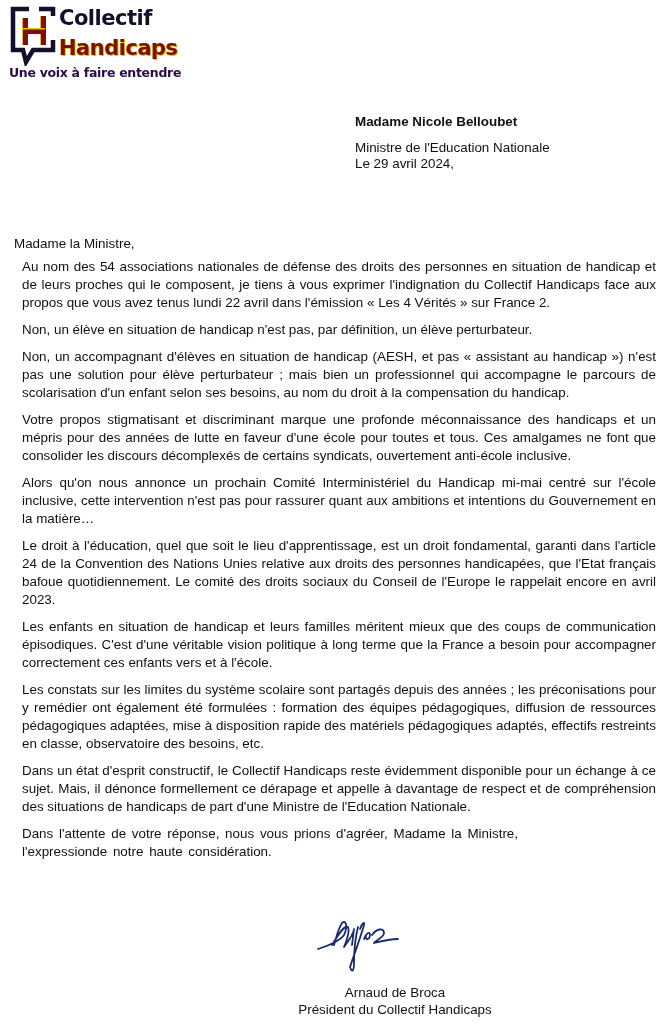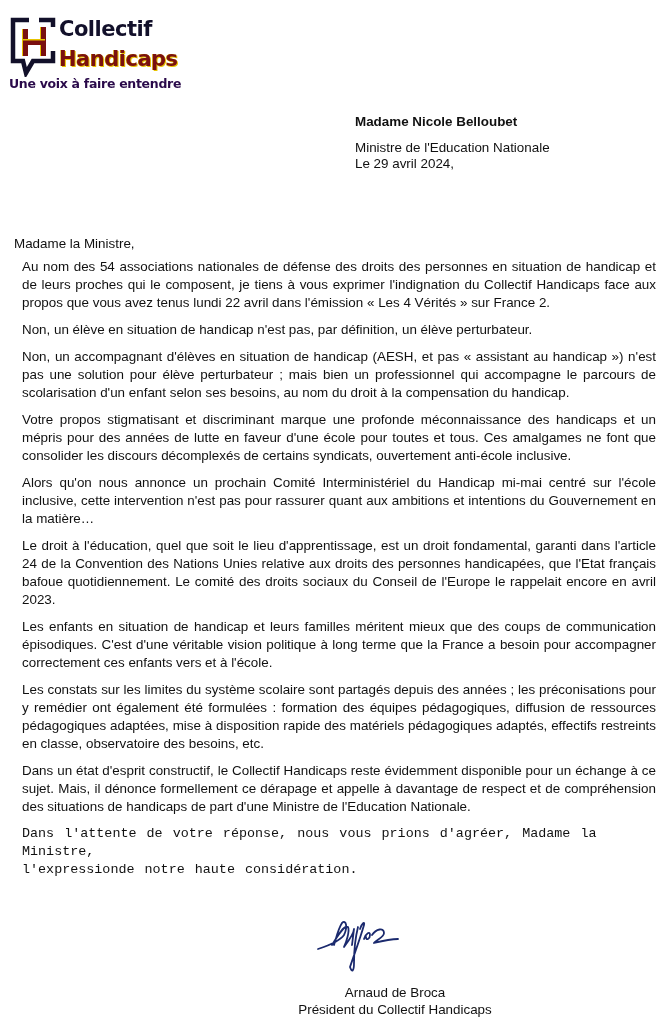--- a/index.html
+++ b/index.html
@@ -1,20 +1,20 @@
 <!DOCTYPE html>
 <html><head>
   <meta charset="utf-8">
   <style>
     html, body { margin: 0; padding: 0; background: #ffffff; }
     body {
       width: 670px; height: 1024px; position: relative; overflow: hidden;
       font-family: "Liberation Sans", sans-serif; color: #111111;
     }
-    .logo { position: absolute; left: 9px; top: 6px; width: 200px; height: 80px; margin-top: 11px; }
+    .logo { position: absolute; left: 9px; top: 6px; width: 200px; height: 80px; }
     .logo-mark { position: absolute; left: 0; top: 0; width: 52px; height: 60px; }
     .logo-word {
       position: absolute; left: 50px; font-family: "DejaVu Sans", sans-serif;
       font-weight: bold; letter-spacing: -0.5px; line-height: 1;
     }
     .logo-word.l1 { top: 2px; font-size: 21px; color: #12102a; }
     .logo-word.l2 {
       top: 32px; font-size: 21px; color: #7a1010;
       text-shadow: 1px 1px 0 #e8c400, -0.5px 0 0 #e8c400;
     }
@@ -76,21 +76,21 @@
 <div class="body">
   <p>Au nom des 54 associations nationales de défense des droits des personnes en situation de handicap et de leurs proches qui le composent, je tiens à vous exprimer l'indignation du Collectif Handicaps face aux propos que vous avez tenus lundi 22 avril dans l'émission « Les 4 Vérités » sur France 2.</p>
   <p>Non, un élève en situation de handicap n'est pas, par définition, un élève perturbateur.</p>
   <p>Non, un accompagnant d'élèves en situation de handicap (AESH, et pas « assistant au handicap ») n'est pas une solution pour élève perturbateur ; mais bien un professionnel qui accompagne le parcours de scolarisation d'un enfant selon ses besoins, au nom du droit à la compensation du handicap.</p>
   <p>Votre propos stigmatisant et discriminant marque une profonde méconnaissance des handicaps et un mépris pour des années de lutte en faveur d'une école pour toutes et tous. Ces amalgames ne font que consolider les discours décomplexés de certains syndicats, ouvertement anti-école inclusive.</p>
   <p>Alors qu'on nous annonce un prochain Comité Interministériel du Handicap mi-mai centré sur l'école inclusive, cette intervention n'est pas pour rassurer quant aux ambitions et intentions du Gouvernement en la matière…</p>
   <p>Le droit à l'éducation, quel que soit le lieu d'apprentissage, est un droit fondamental, garanti dans l'article 24 de la Convention des Nations Unies relative aux droits des personnes handicapées, que l'Etat français bafoue quotidiennement. Le comité des droits sociaux du Conseil de l'Europe le rappelait encore en avril 2023.</p>
   <p>Les enfants en situation de handicap et leurs familles méritent mieux que des coups de communication épisodiques. C'est d'une véritable vision politique à long terme que la France a besoin pour accompagner correctement ces enfants vers et à l'école.</p>
   <p>Les constats sur les limites du système scolaire sont partagés depuis des années ; les préconisations pour y remédier ont également été formulées : formation des équipes pédagogiques, diffusion de ressources pédagogiques adaptées, mise à disposition rapide des matériels pédagogiques adaptés, effectifs restreints en classe, observatoire des besoins, etc.</p>
   <p>Dans un état d'esprit constructif, le Collectif Handicaps reste évidemment disponible pour un échange à ce sujet. Mais, il dénonce formellement ce dérapage et appelle à davantage de respect et de compréhension des situations de handicaps de part d'une Ministre de l'Education Nationale.</p>
-  <p style="white-space: pre-line; text-align: left; word-spacing: 2px; font-family: Liberation Mono, monospace;">Dans l'attente de votre réponse, nous vous prions d'agréer, Madame la Ministre,
+  <p style="white-space: pre-line; text-align: left; word-spacing: 2px;">Dans l'attente de votre réponse, nous vous prions d'agréer, Madame la Ministre,
 l'expressionde notre haute considération.</p>
 </div>
 
 <svg class="signature" viewBox="0 0 100 72">
   <path d="M8 44 C20 40, 30 36, 34 30 C38 22, 36 14, 32 18 C28 24, 26 34, 24 40 M22 40 C28 30, 34 20, 38 22 C40 26, 36 38, 34 42 C40 34, 44 28, 44 24 L42 40 M48 22 C46 30, 44 44, 44 58 C44 66, 42 68, 40 62 C44 50, 50 34, 54 20 C55 16, 52 18, 50 24 M54 34 C56 28, 60 26, 60 30 C60 34, 56 36, 56 32 M62 30 C66 24, 74 22, 74 28 C74 32, 68 34, 64 38 C72 36, 80 34, 88 34" fill="none" stroke="#1b2a6e" stroke-width="1.8" stroke-linecap="round" stroke-linejoin="round"></path>
 </svg>
 
 <div class="signer">
   <div>Arnaud de Broca</div>
   <div>Président du Collectif Handicaps</div>

